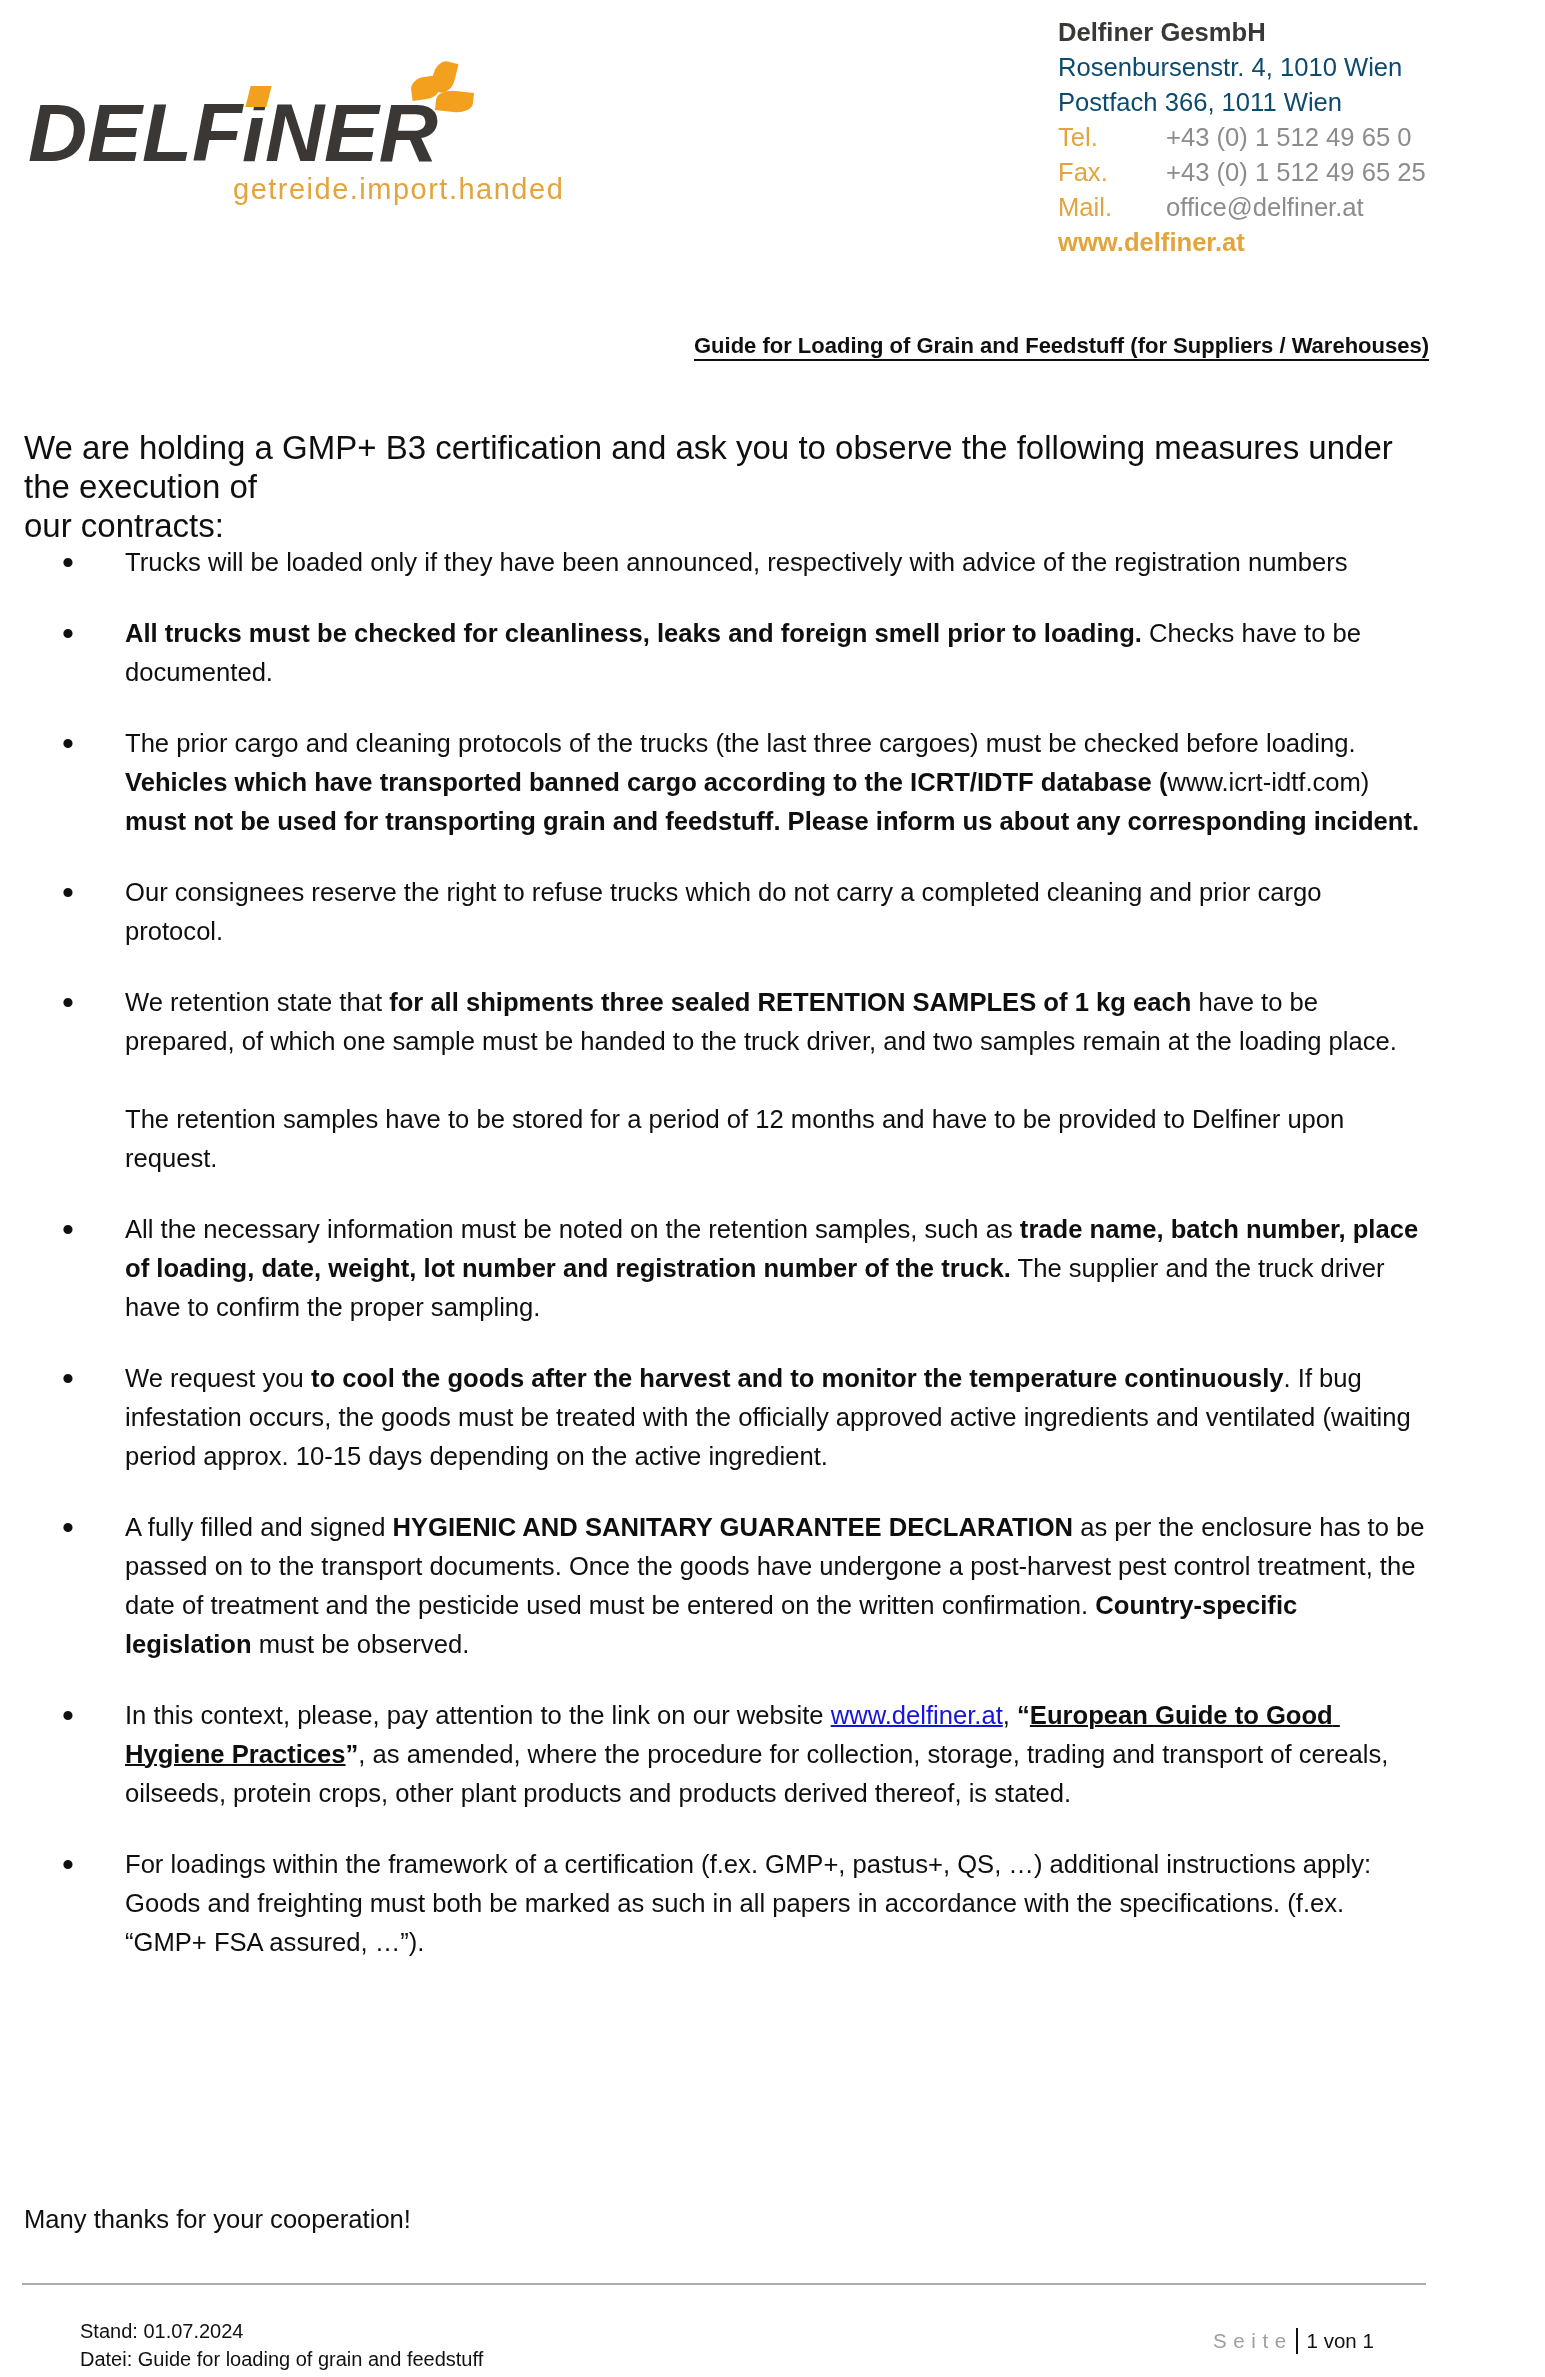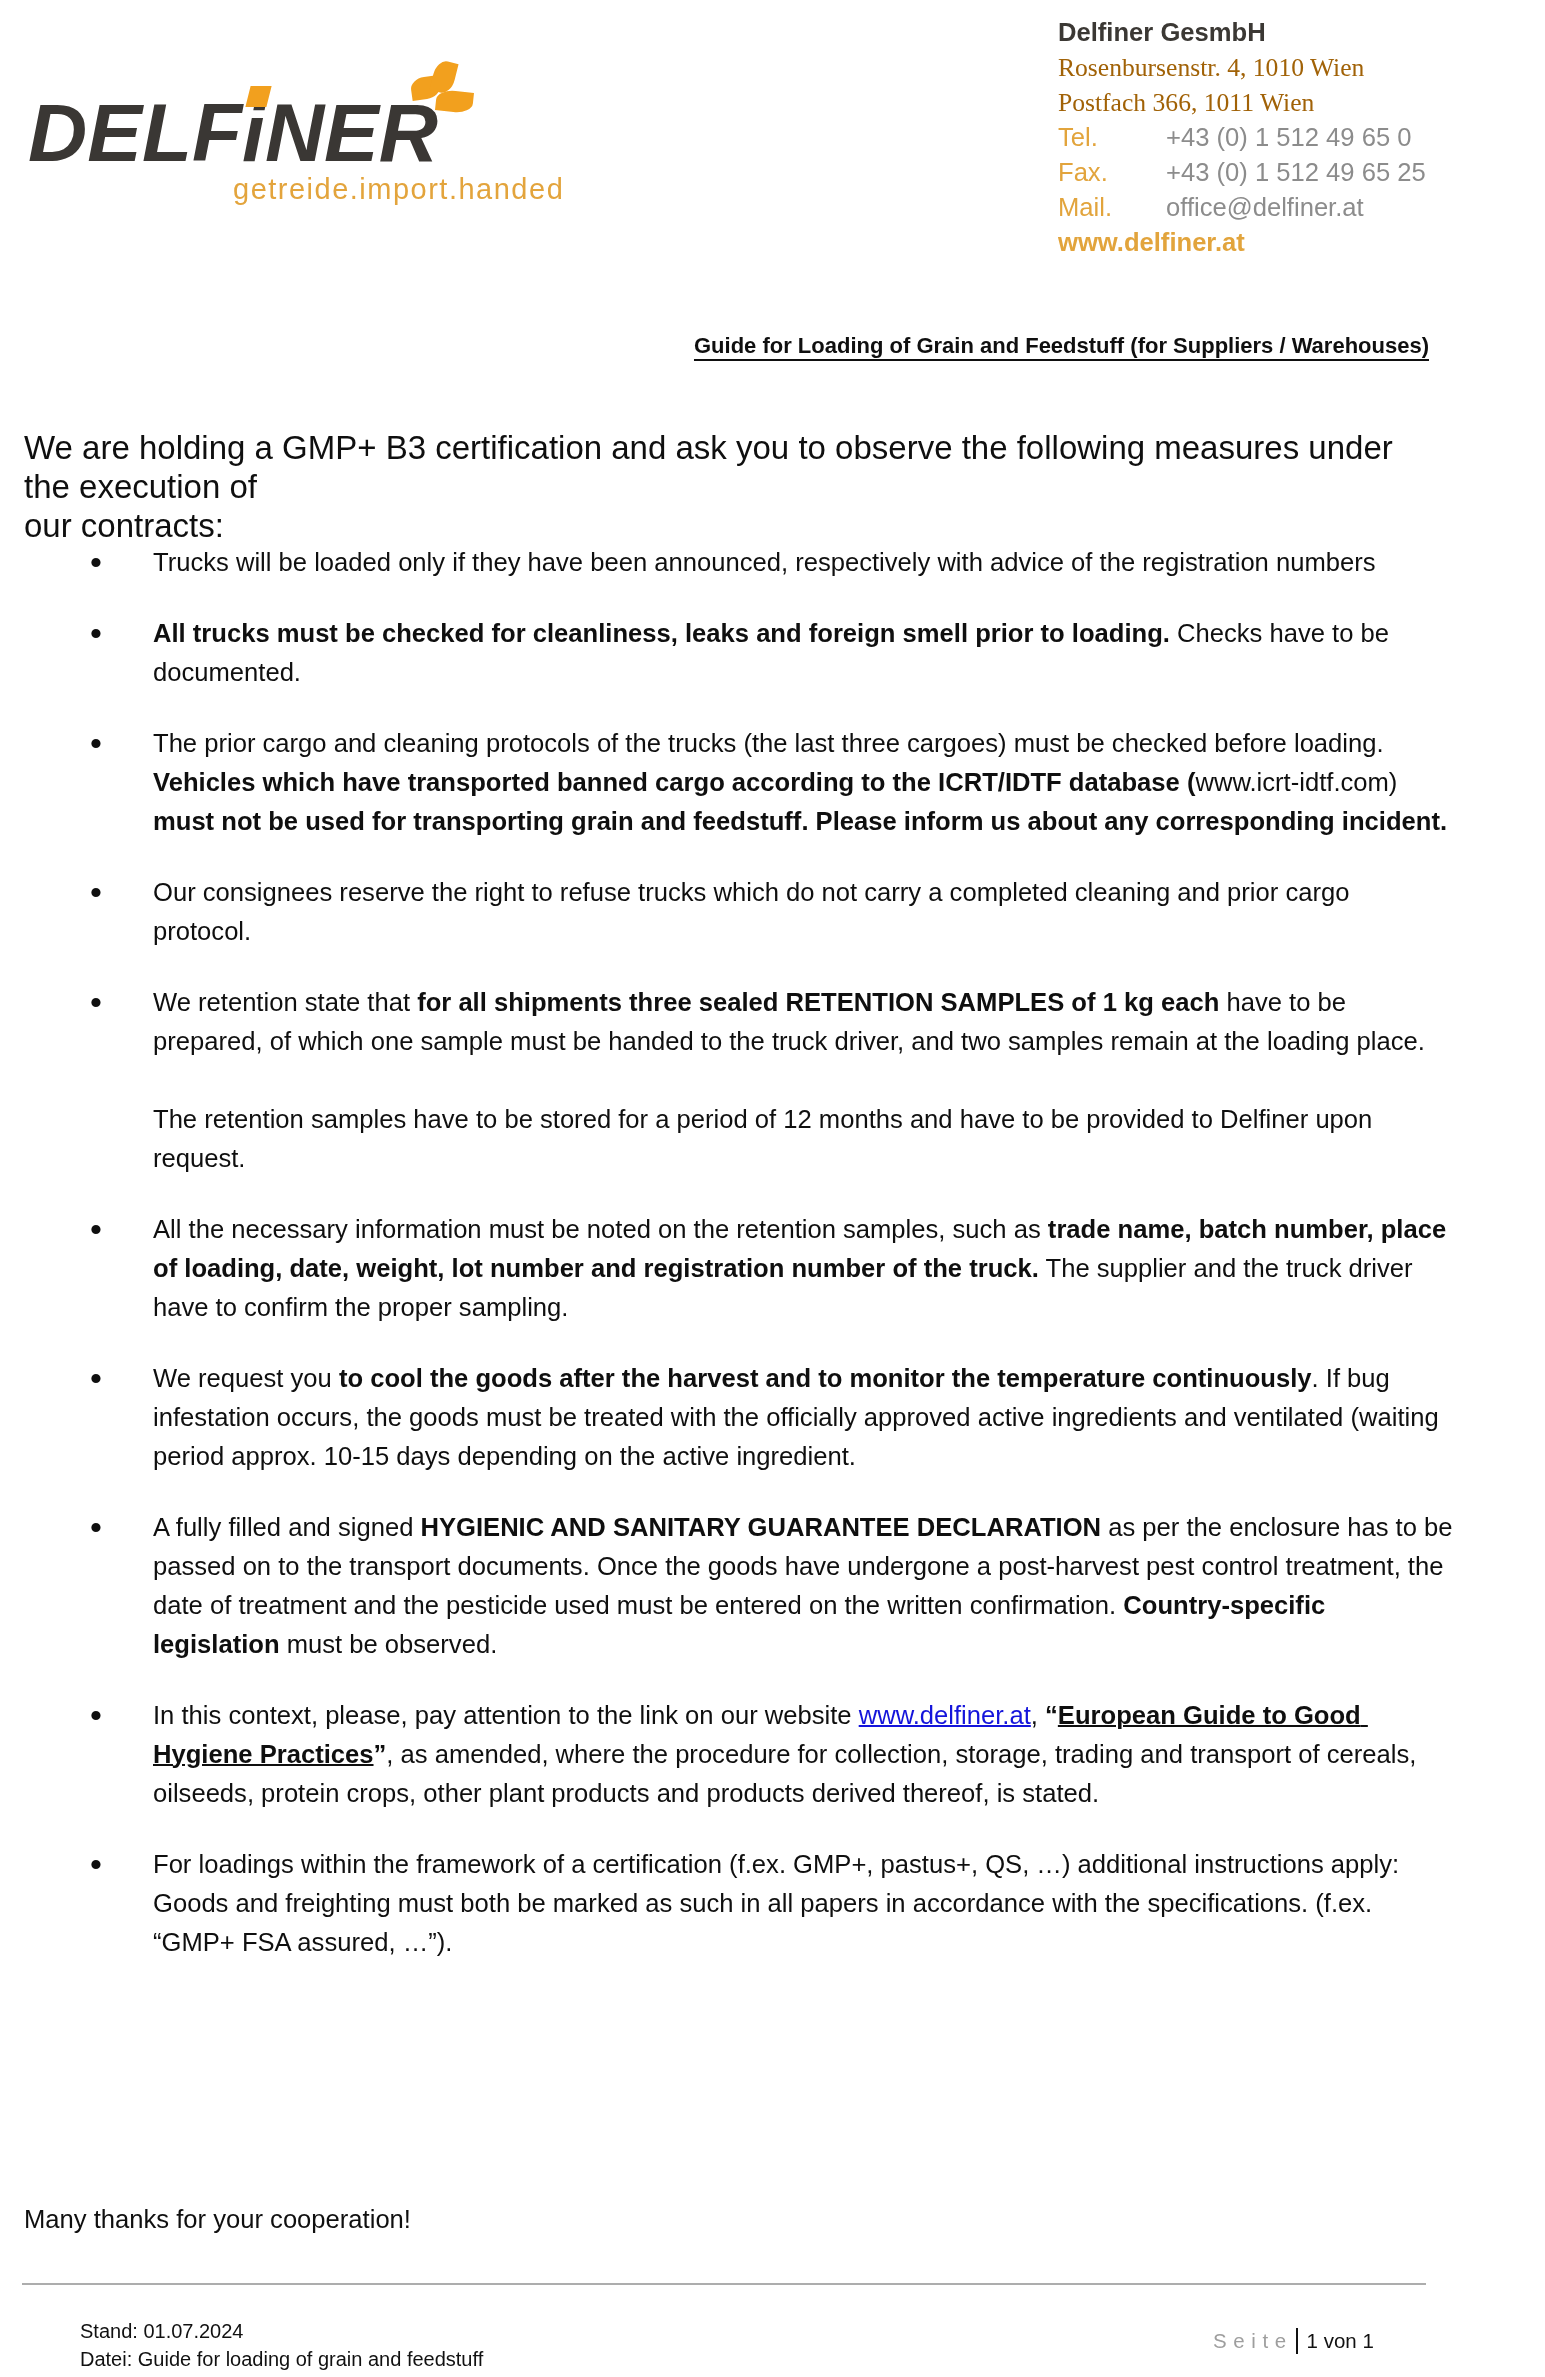--- a/index.html
+++ b/index.html
@@ -50,21 +50,21 @@
   }
 
   .company{
     position:absolute;
     left:1058px; top:14.6px;
     font-size:25.6px;
     line-height:35px;
     white-space:nowrap;
   }
   .company-name{ font-weight:bold; color:#3B3834; }
-  .company-addr{ color:#a16207;font-family:Liberation Serif, serif; }
+  .company-addr{ color:#0c4a6e; }
   .contact-label{
     display:inline-block;
     width:108px;
     color:#E2A43C;
     font-weight:normal;
   }
   .contact-value{ color:#8C8C8C; }
   .company-website{ color:#E2A43C; font-weight:bold; }
 
   
@@ -82,21 +82,21 @@
   .doc-intro{
     position:absolute;
     left:24px; top:428px;
     width:1413px;
     font-size:33px;
     line-height:39px;
     white-space:pre-wrap;
   }
   .bullet-list{
     position:absolute;
-    left:40px; top:543px;
+    left:12px; top:543px;
     width:1413px;
     margin:0; padding:0;
     list-style:none;
   }
   .bullet-list li{
     position:relative;
     padding-left:113px;
     margin:0 0 32px 0;
     font-size:25.6px;
     line-height:39px;

